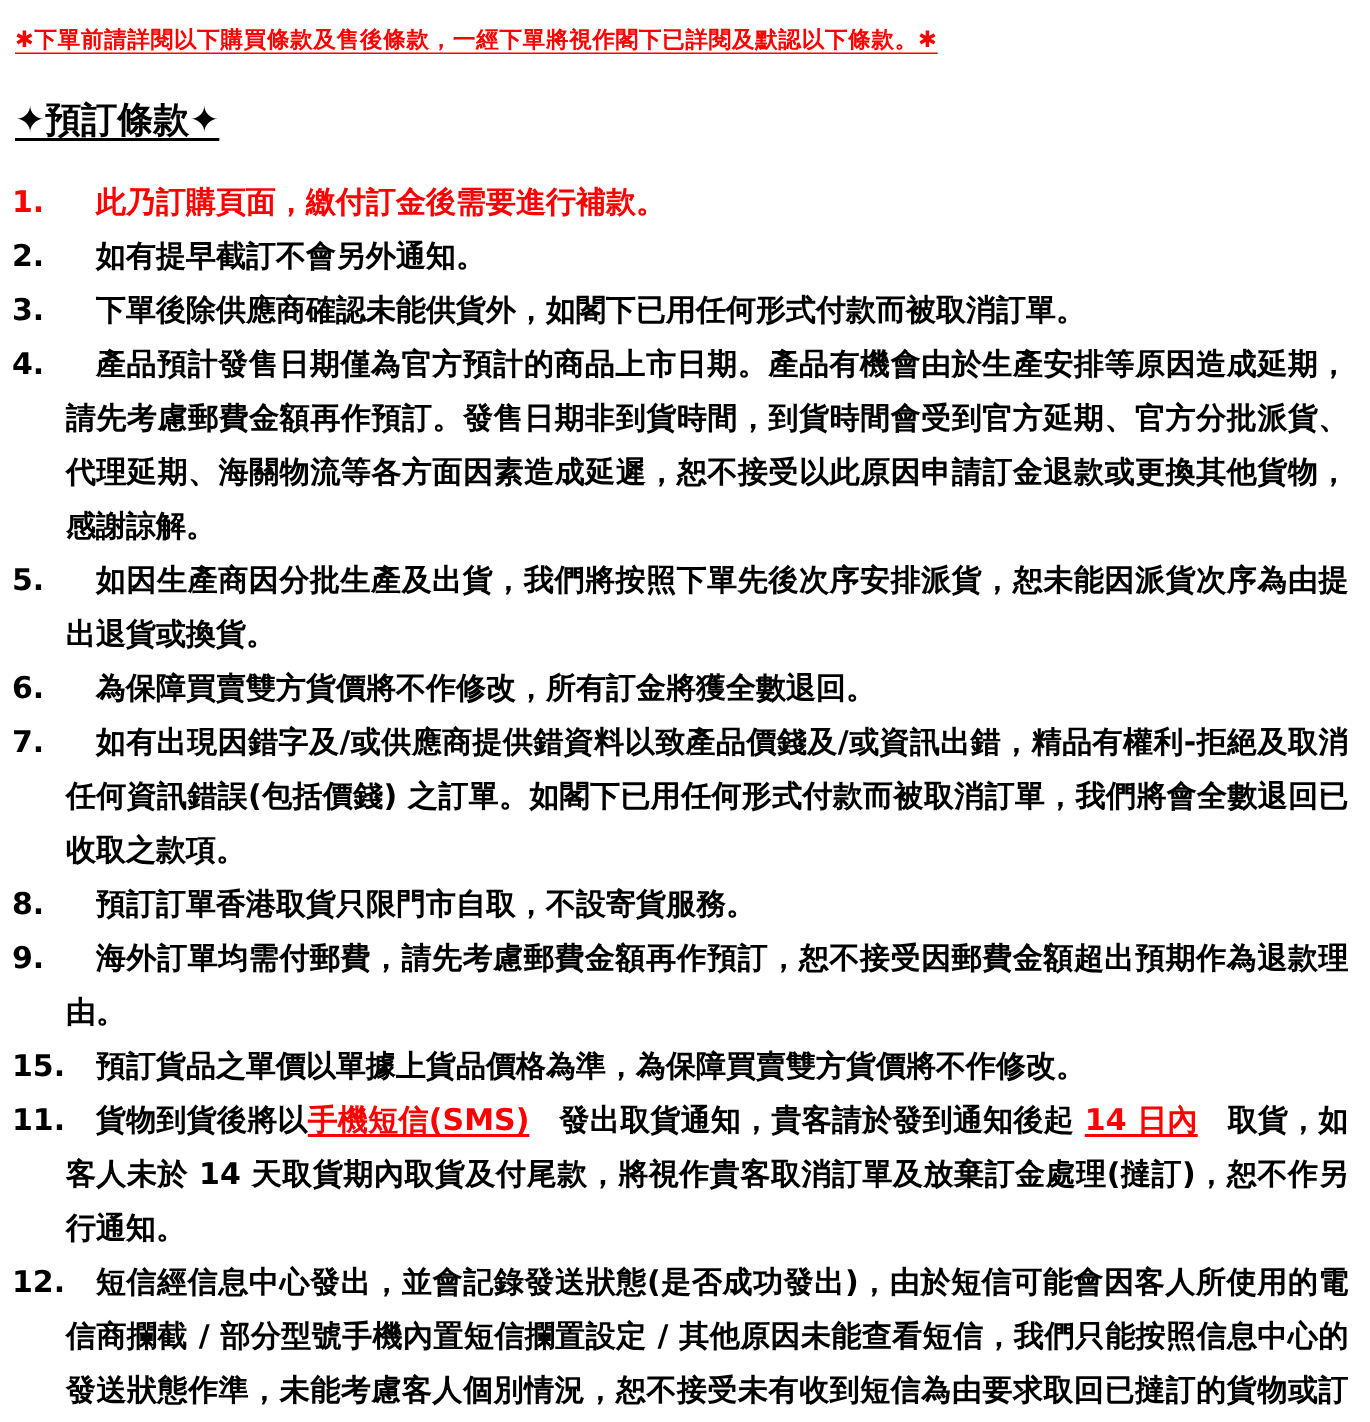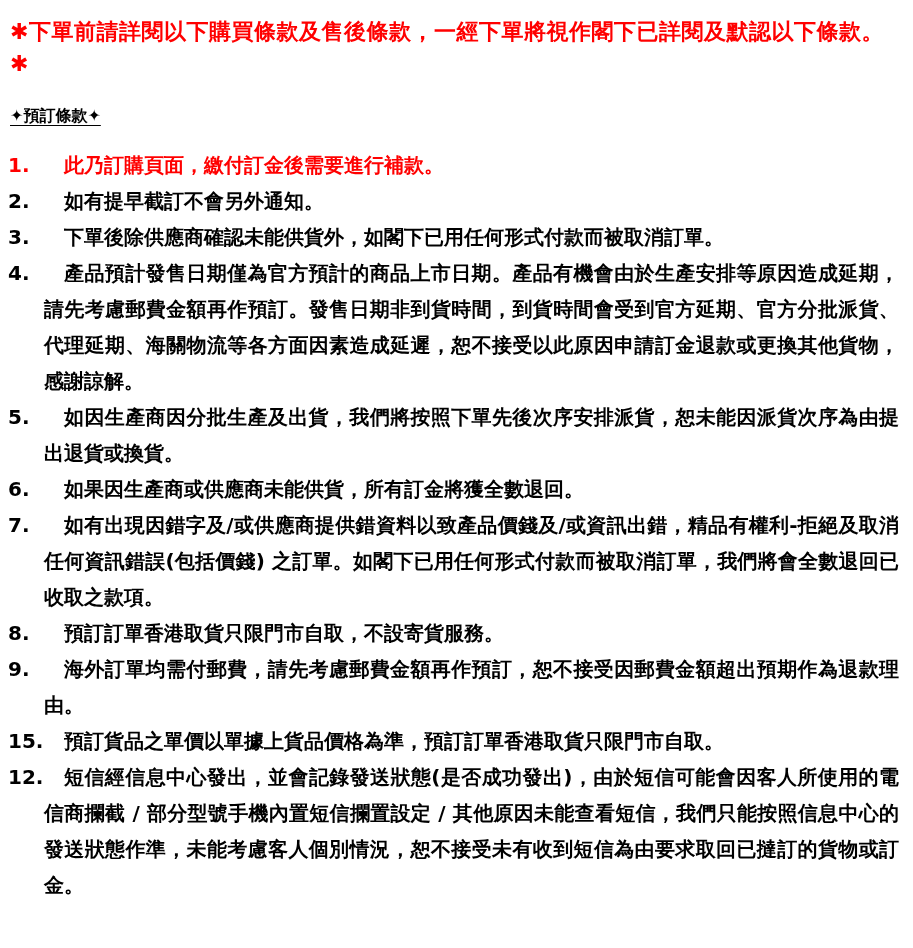--- a/index.html
+++ b/index.html
@@ -16,29 +16,30 @@
     background:var(--bg);
     color:var(--black);
     font-family:"DejaVu Sans", sans-serif;
     font-weight:700;
   }
   .page{
     padding:10px 12px 0 8px;
   }
   .notice{
     color:var(--red);
-    font-size:22px;
+    font-size:15px;
     line-height:1.45;
+    text-decoration:underline;
     text-underline-offset:4px;
     margin:6px 0 26px 2px;
     letter-spacing:0.5px;
   }
   .section-title{
     color:var(--black);
-    font-size:16px;
+    font-size:24px;
     text-decoration:underline;
     text-underline-offset:4px;
     margin:0 0 20px 2px;
   }
   .terms{display:block;}
   .term{
     display:flex;
     font-size:20px;
     line-height:36px;
     text-align:justify;
@@ -83,36 +84,40 @@
       <div class="term">
         <span class="num">4.</span>
         <div class="body"><span class="seg-normal">產品預計發售日期僅為官方預計的商品上市日期。產品有機會由於生產安排等原因造成延期，請先考慮郵費金額再作預訂。發售日期非到貨時間，到貨時間會受到官方延期、官方分批派貨、代理延期、海關物流等各方面因素造成延遲，恕不接受以此原因申請訂金退款或更換其他貨物，感謝諒解。</span></div>
       </div>
       <div class="term">
         <span class="num">5.</span>
         <div class="body"><span class="seg-normal">如因生產商因分批生產及出貨，我們將按照下單先後次序安排派貨，恕未能因派貨次序為由提出退貨或換貨。</span></div>
       </div>
       <div class="term">
         <span class="num">6.</span>
-        <div class="body"><span class="seg-normal">如果因生產商或供應商未能供貨，所有訂金將獲全數退回。</span></div>
+        <div class="body"><span class="seg-normal">為保障買賣雙方貨價將不作修改，所有訂金將獲全數退回。</span></div>
       </div>
       <div class="term">
         <span class="num">7.</span>
         <div class="body"><span class="seg-normal">如有出現因錯字及/或供應商提供錯資料以致產品價錢及/或資訊出錯，精品有權利-拒絕及取消任何資訊錯誤(包括價錢) 之訂單。如閣下已用任何形式付款而被取消訂單，我們將會全數退回已收取之款項。</span></div>
       </div>
       <div class="term">
         <span class="num">8.</span>
         <div class="body"><span class="seg-normal">預訂訂單香港取貨只限門市自取，不設寄貨服務。</span></div>
       </div>
       <div class="term">
         <span class="num">9.</span>
         <div class="body"><span class="seg-normal">海外訂單均需付郵費，請先考慮郵費金額再作預訂，恕不接受因郵費金額超出預期作為退款理由。</span></div>
       </div>
       <div class="term">
         <span class="num">15.</span>
-        <div class="body"><span class="seg-normal">預訂貨品之單價以單據上貨品價格為準，預訂訂單香港取貨只限門市自取。</span></div>
+        <div class="body"><span class="seg-normal">預訂貨品之單價以單據上貨品價格為準，為保障買賣雙方貨價將不作修改。</span></div>
+      </div>
+      <div class="term">
+        <span class="num">11.</span>
+        <div class="body"><span class="seg-normal">貨物到貨後將以</span><span class="seg-red-underline">手機短信(SMS)</span><span class="seg-normal">發出取貨通知，貴客請於發到通知後起 </span><span class="seg-red-underline">14 日內</span><span class="seg-normal">取貨，如客人未於 14 天取貨期內取貨及付尾款，將視作貴客取消訂單及放棄訂金處理(撻訂)，恕不作另行通知。</span></div>
       </div>
       <div class="term">
         <span class="num">12.</span>
         <div class="body"><span class="seg-normal">短信經信息中心發出，並會記錄發送狀態(是否成功發出)，由於短信可能會因客人所使用的電信商攔截 / 部分型號手機內置短信攔置設定 / 其他原因未能查看短信，我們只能按照信息中心的發送狀態作準，未能考慮客人個別情況，恕不接受未有收到短信為由要求取回已撻訂的貨物或訂金。</span></div>
       </div>
     </div>
 </div>
 
 </body></html>

